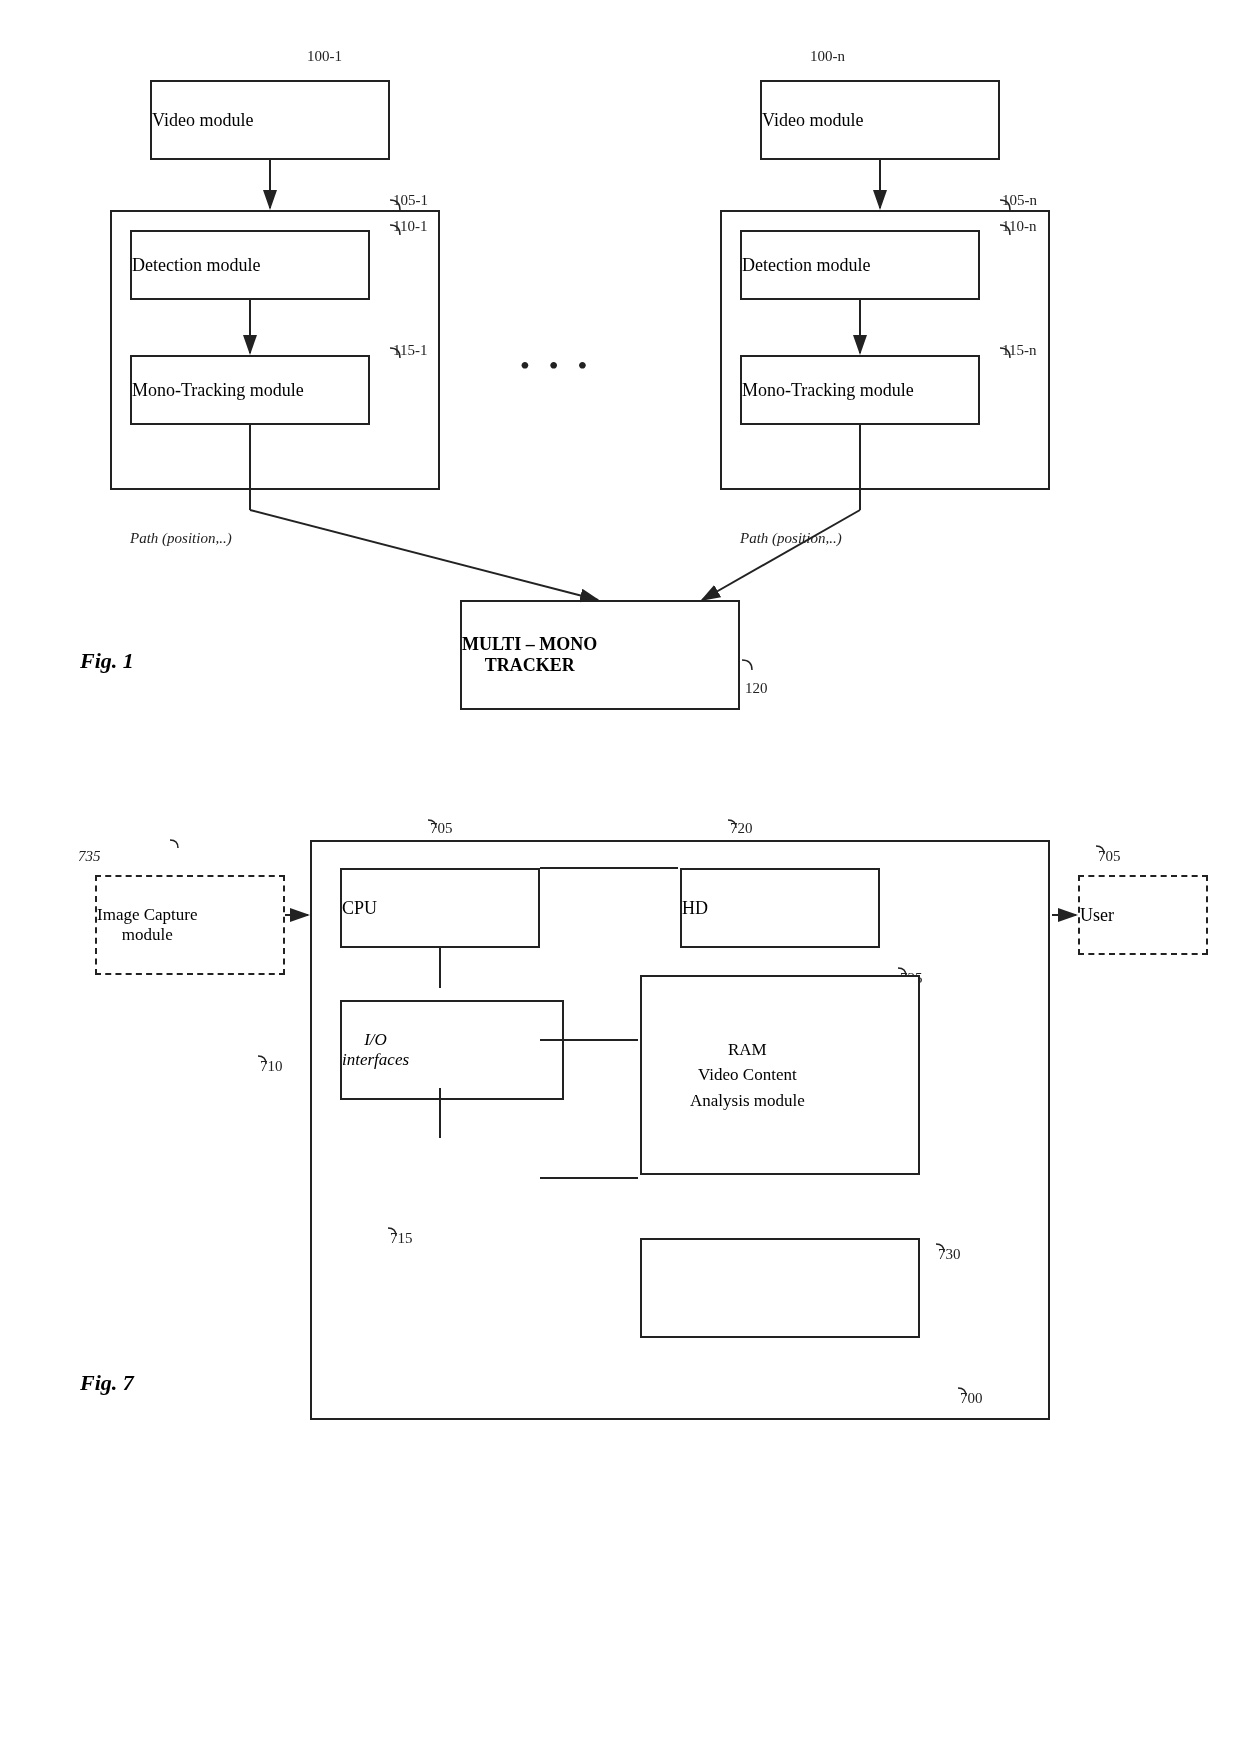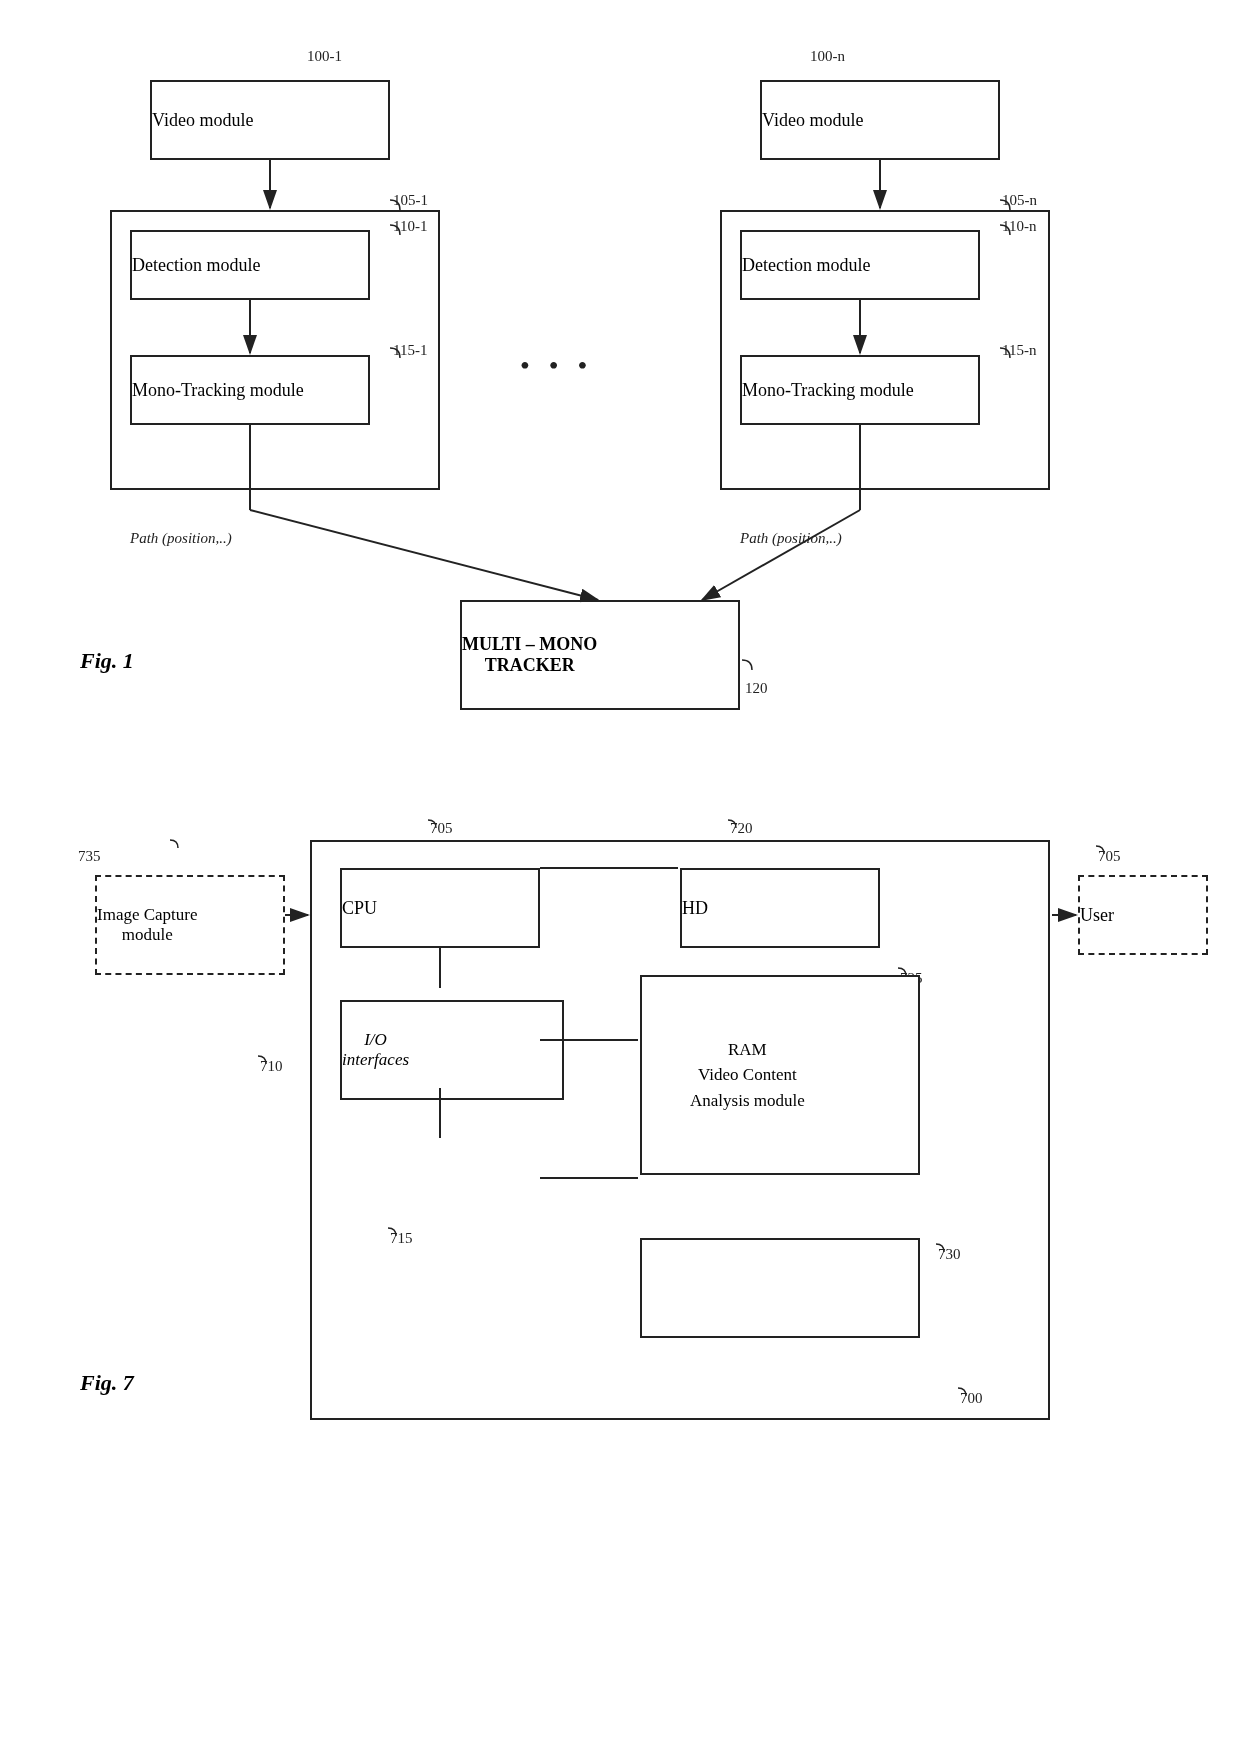--- a/index.html
+++ b/index.html
@@ -151,21 +151,21 @@
 
     <path d="M 1000,225 Q 1010,225 1010,235" fill="none" stroke="#222" stroke-width="1.5"></path>
 
     <path d="M 390,348 Q 400,348 400,358" fill="none" stroke="#222" stroke-width="1.5"></path>
 
     <path d="M 1000,348 Q 1010,348 1010,358" fill="none" stroke="#222" stroke-width="1.5"></path>
 
     <path d="M 742,660 Q 752,660 752,670" fill="none" stroke="#222" stroke-width="1.5"></path>
   </svg>
 
-  <span class="label" style="top:848px; left:78px;">735</span>
+  <span class="label" style="top:848px; left:78px;font-style:italic;">735</span>
 
   <div class="box box-dashed" style="top:875px; left:95px; width:190px; height:100px; text-align:center;">
     <span style="white-space:pre-line; font-size:17px;">Image Capture
 module</span>
   </div>
 
   <div class="box" style="top:840px; left:310px; width:740px; height:580px;"></div>
 
   <span class="label" style="top:820px; left:430px;">705</span>
 

